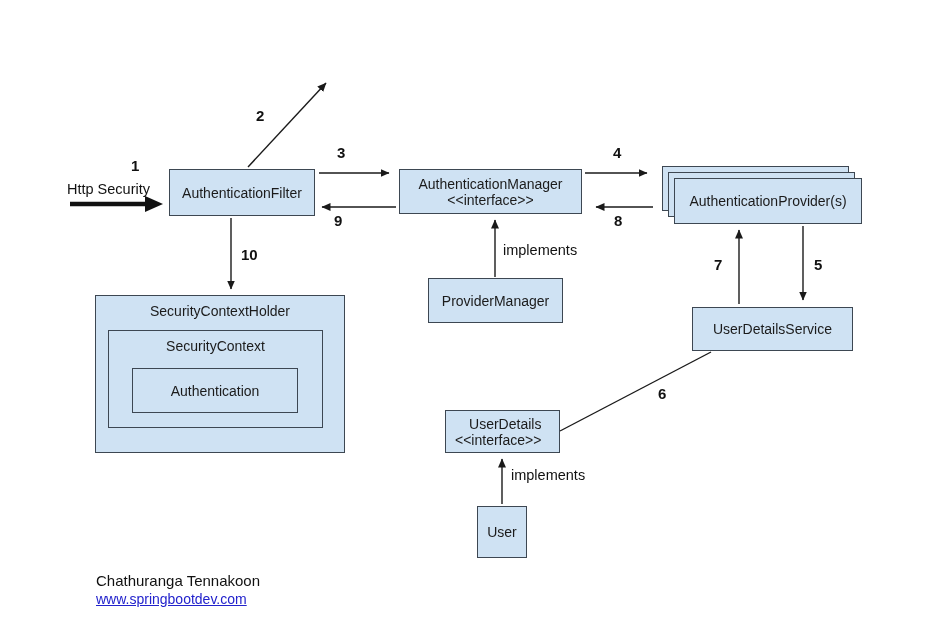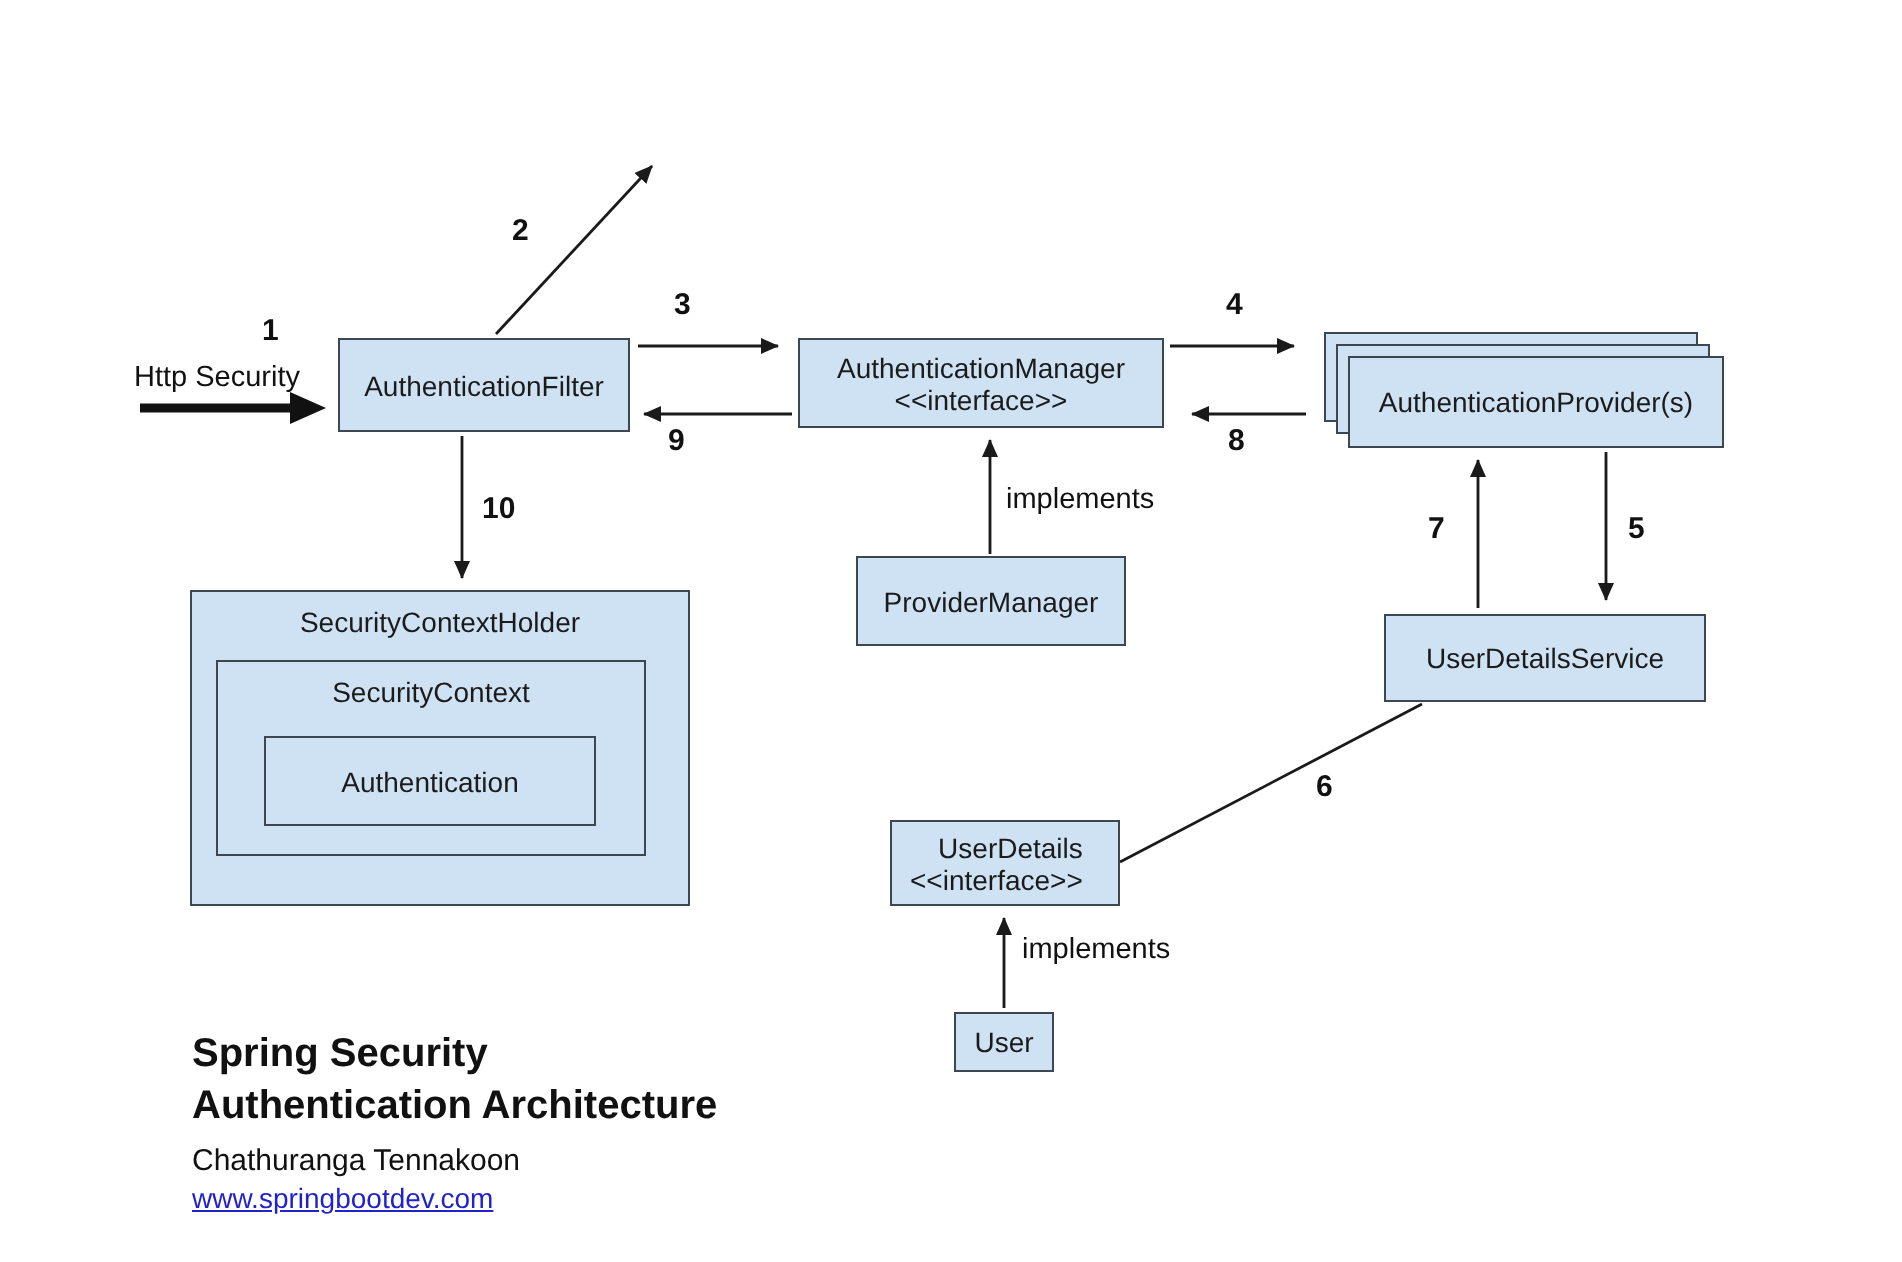--- a/index.html
+++ b/index.html
@@ -152,39 +152,35 @@
     <span>Authentication</span>
   </div>
 
   <div class="box align-left" style="left:445px; top:410px; width:115px; height:43px;text-align:right;">
     <span>
       <span>UserDetails</span><br>
       <span>&lt;&lt;interface&gt;&gt;</span>
     </span>
   </div>
 
-  <div class="box" style="left:477px; top:506px; width:50px; height:30px;">
+  <div class="box" style="left:477px; top:506px; width:50px; height:52px;">
     <span>User</span>
   </div>
 
   <div class="step" style="left:131px; top:157px;">1</div>
   <div class="step" style="left:256px; top:107px;">2</div>
   <div class="step" style="left:337px; top:144px;">3</div>
   <div class="step" style="left:613px; top:144px;">4</div>
   <div class="step" style="left:814px; top:256px;">5</div>
   <div class="step" style="left:658px; top:385px;">6</div>
   <div class="step" style="left:714px; top:256px;">7</div>
   <div class="step" style="left:614px; top:212px;">8</div>
   <div class="step" style="left:334px; top:212px;">9</div>
   <div class="step" style="left:241px; top:246px;">10</div>
 
   <div class="edge-label" style="left:67px; top:181px;">Http Security</div>
   <div class="edge-label" style="left:503px; top:242px;">implements</div>
   <div class="edge-label" style="left:511px; top:467px;">implements</div>
 
-  <div class="footer-title">
-    <span>Spring Security</span><br>
-    <span>Authentication Architecture</span>
-  </div>
   <div class="footer-author">Chathuranga Tennakoon</div>
   <div class="footer-link">www.springbootdev.com</div>
 
 </div>
 
 </body></html>

